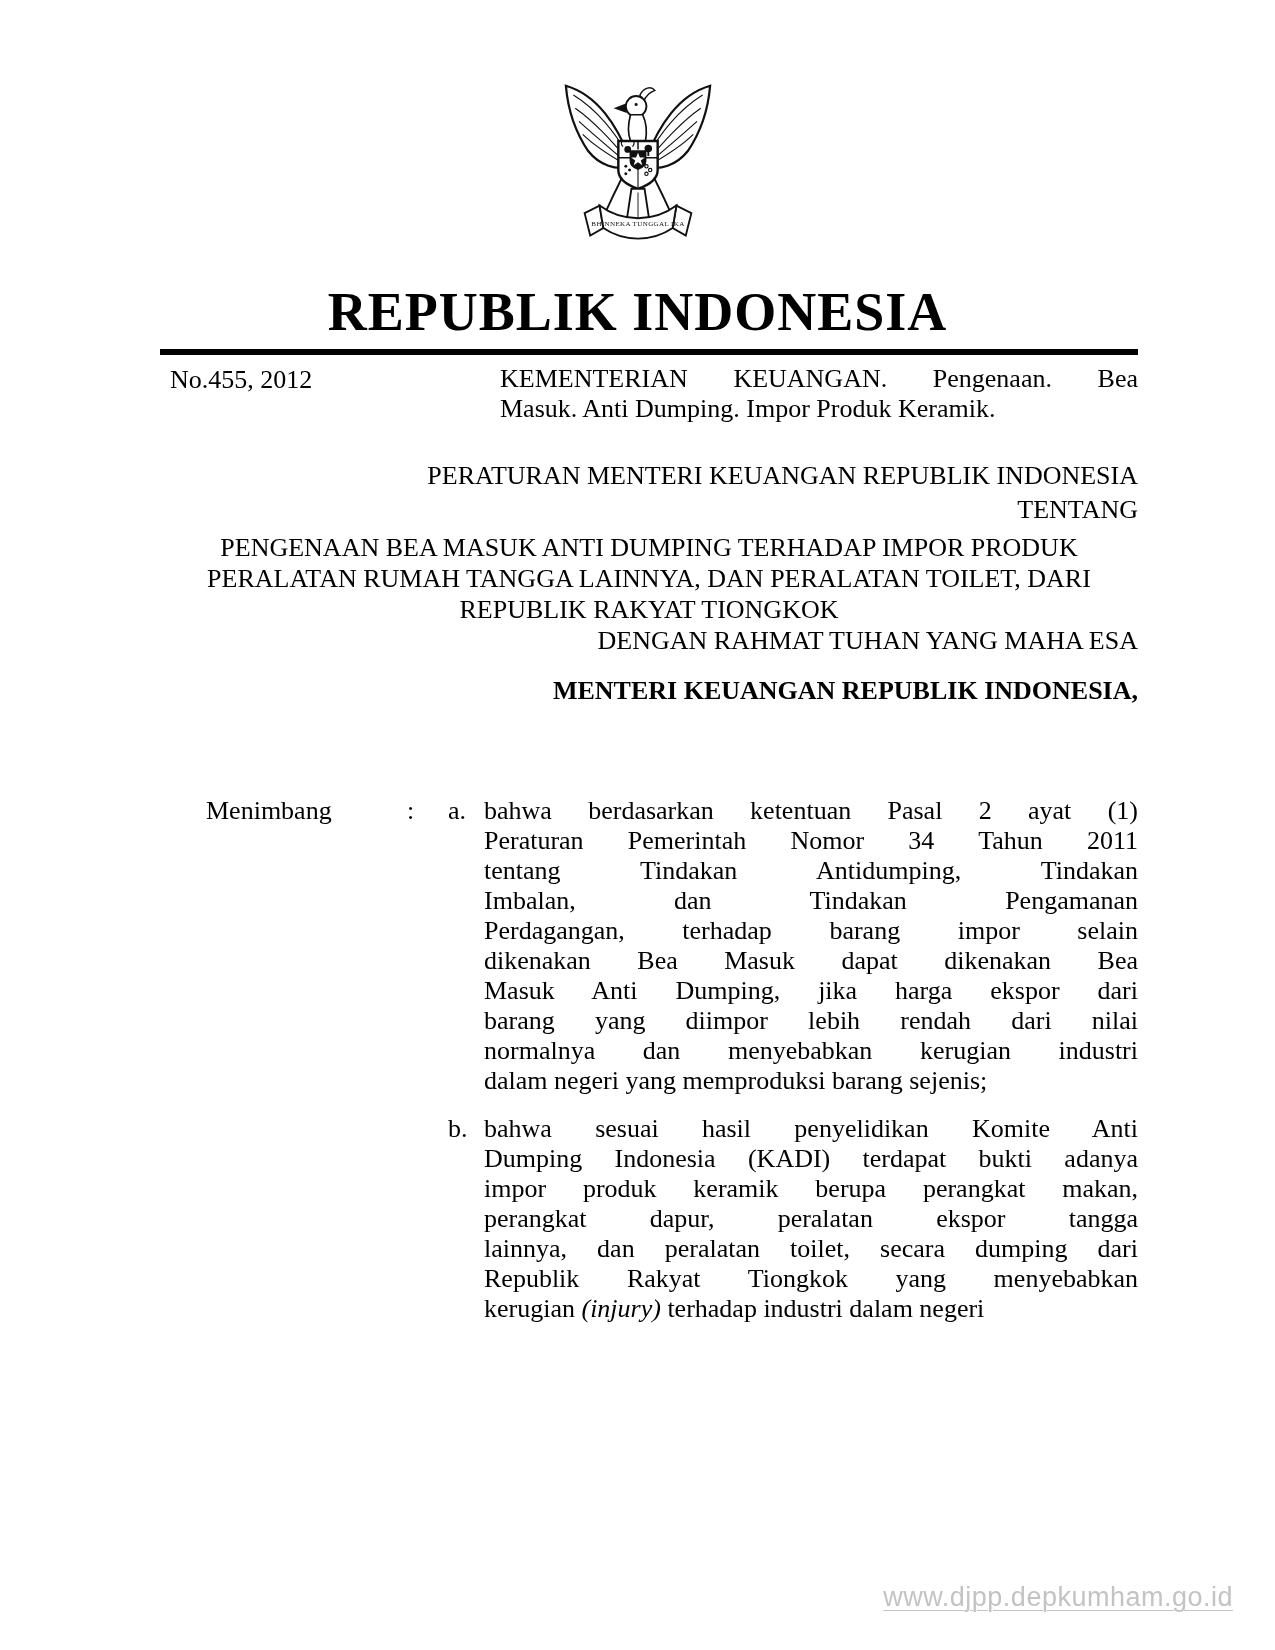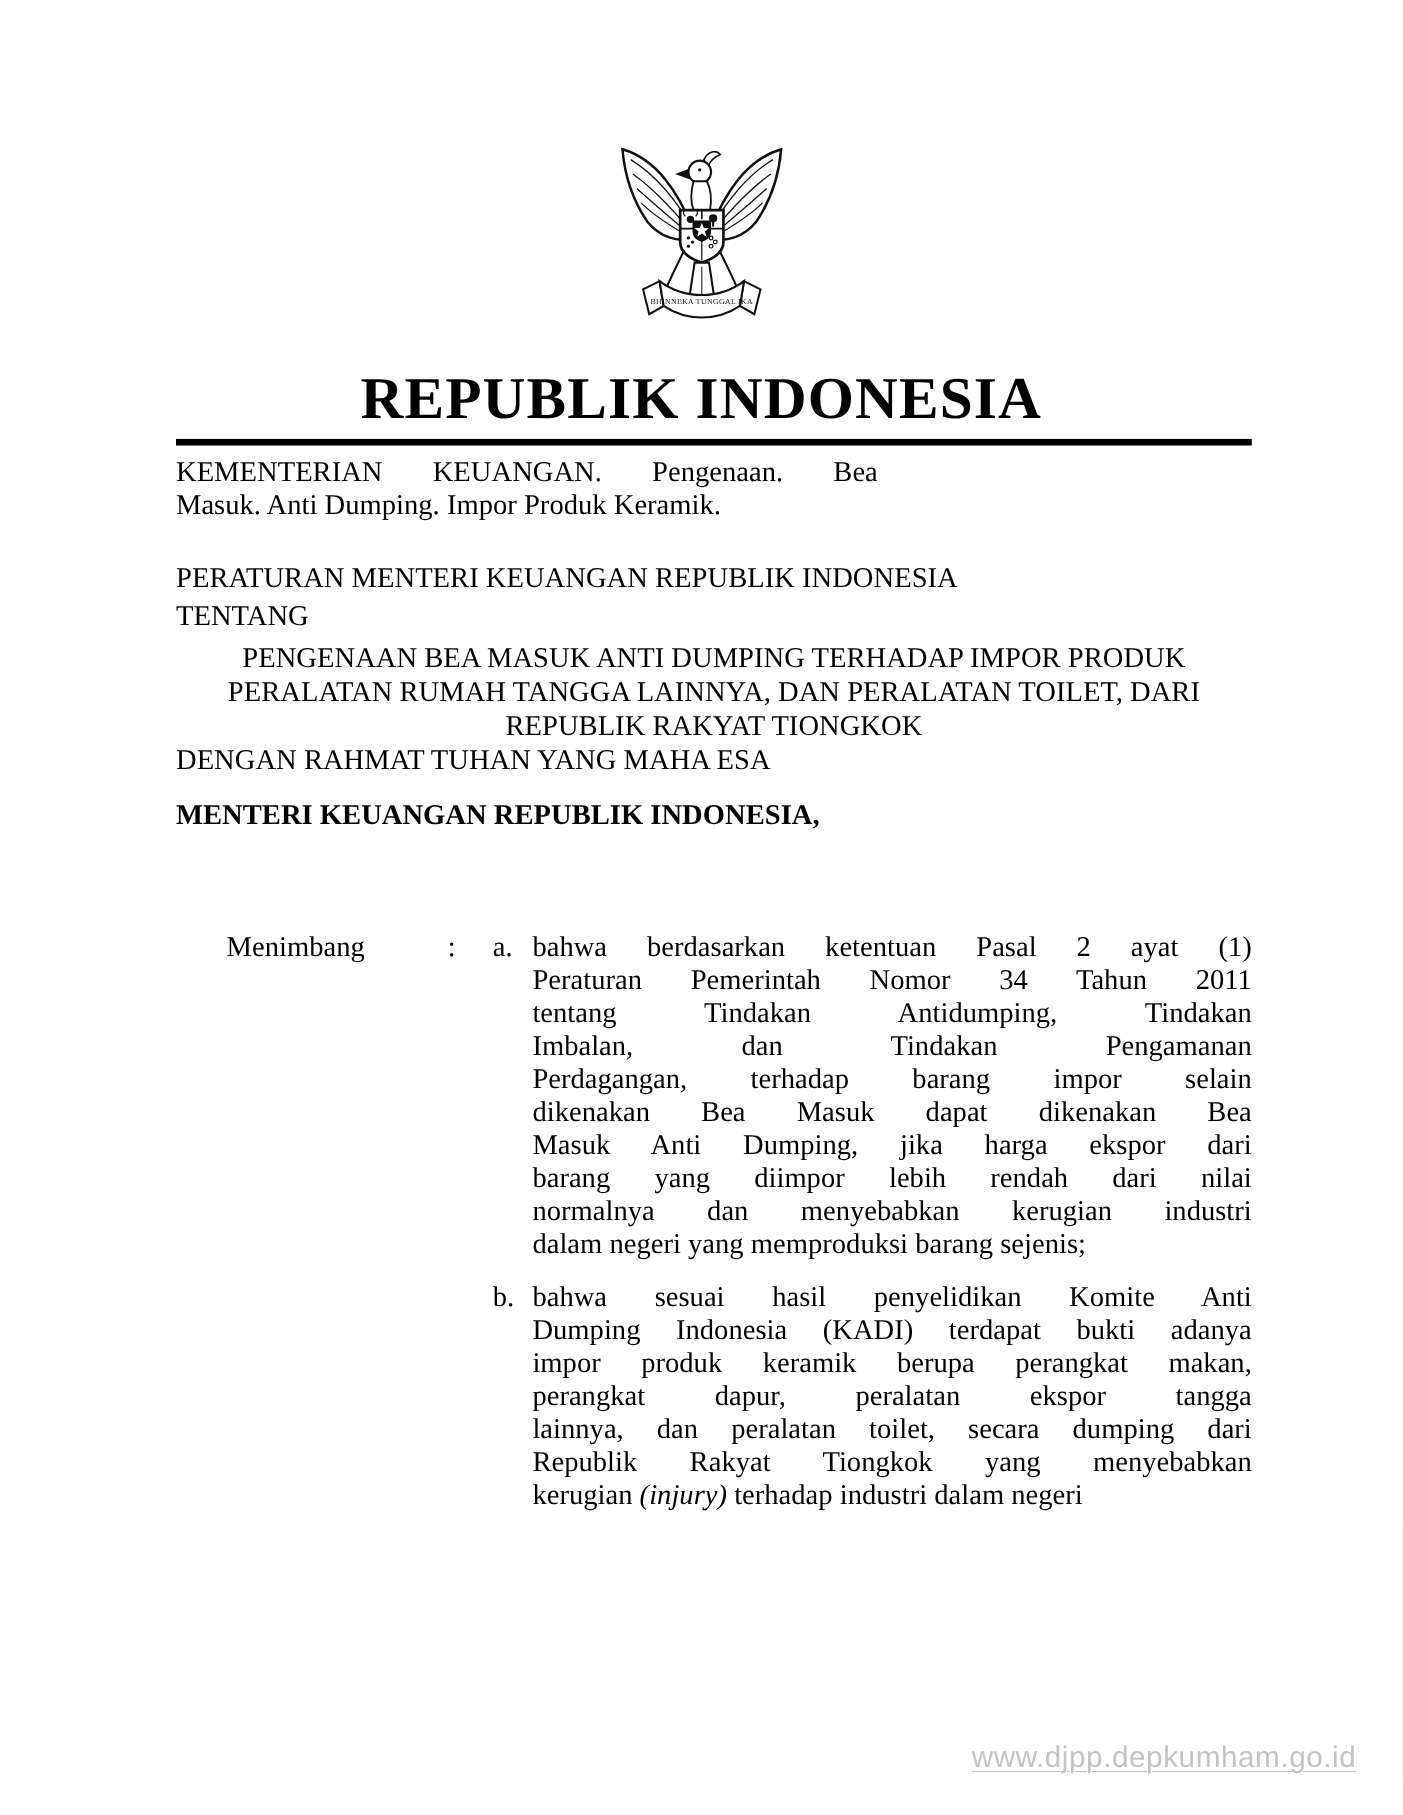--- a/index.html
+++ b/index.html
@@ -6,21 +6,21 @@
   .page {
     position:relative;
     width:1275px; height:1650px;
     margin:0 auto;
     background:#ffffff;
     color:#000;
     font-family:"Liberation Serif","DejaVu Serif",serif;
     overflow:hidden;
   }
   
-  .emblem-wrap { padding-top:117px; display:flex; justify-content:center; }
+  .emblem-wrap { padding-top:67px; display:flex; justify-content:center; }
   .emblem-wrap svg { display:block; }
 
   
   .gazette-title {
     margin-top:20px;
     text-align:center;
     font-weight:bold;
     font-size:54px;
     line-height:66px;
     letter-spacing:1px;
@@ -34,21 +34,21 @@
     margin-left:160px; width:978px;
     display:flex;
     margin-top:9px;
     font-size:26px; line-height:31px;
   }
   .issue { width:340px; padding-left:10px; box-sizing:border-box; }
   .abstract { width:638px; }
 
   
   .title-block { margin-left:160px; width:978px; font-size:26px; }
-  .tb-line { text-align:left; line-height:31px; }
+  .tb-line { text-align:right; line-height:31px; }
   .tb1 { margin-top:36px; }
   .tb2 { margin-top:4px; }
   .tb3 { margin-top:3px; }
   .subject { margin-top:7px; }
   .invocation { }
   .authority { margin-top:19px;font-weight:bold; }
 
   
   .preamble { margin-left:160px; width:978px; margin-top:90px; font-size:26px; }
   .p-row {
@@ -149,20 +149,21 @@
     </svg>
   </div>
 
   <div class="gazette-title">
     <div>REPUBLIK INDONESIA</div>
   </div>
 
   <div class="rule"></div>
 
   <div class="header-row">
+    <div class="issue">No.455, 2012</div>
     <div class="abstract lines-justify">
         <div class="ln">KEMENTERIAN KEUANGAN. Pengenaan. Bea</div>
         <div class="ln last">Masuk. Anti Dumping. Impor Produk Keramik.</div>
       </div>
   </div>
 
   <div class="title-block">
     <div class="tb-line tb1">PERATURAN MENTERI KEUANGAN REPUBLIK INDONESIA</div>
     <div class="tb-line tb3">TENTANG</div>
     <div class="subject lines-center">

